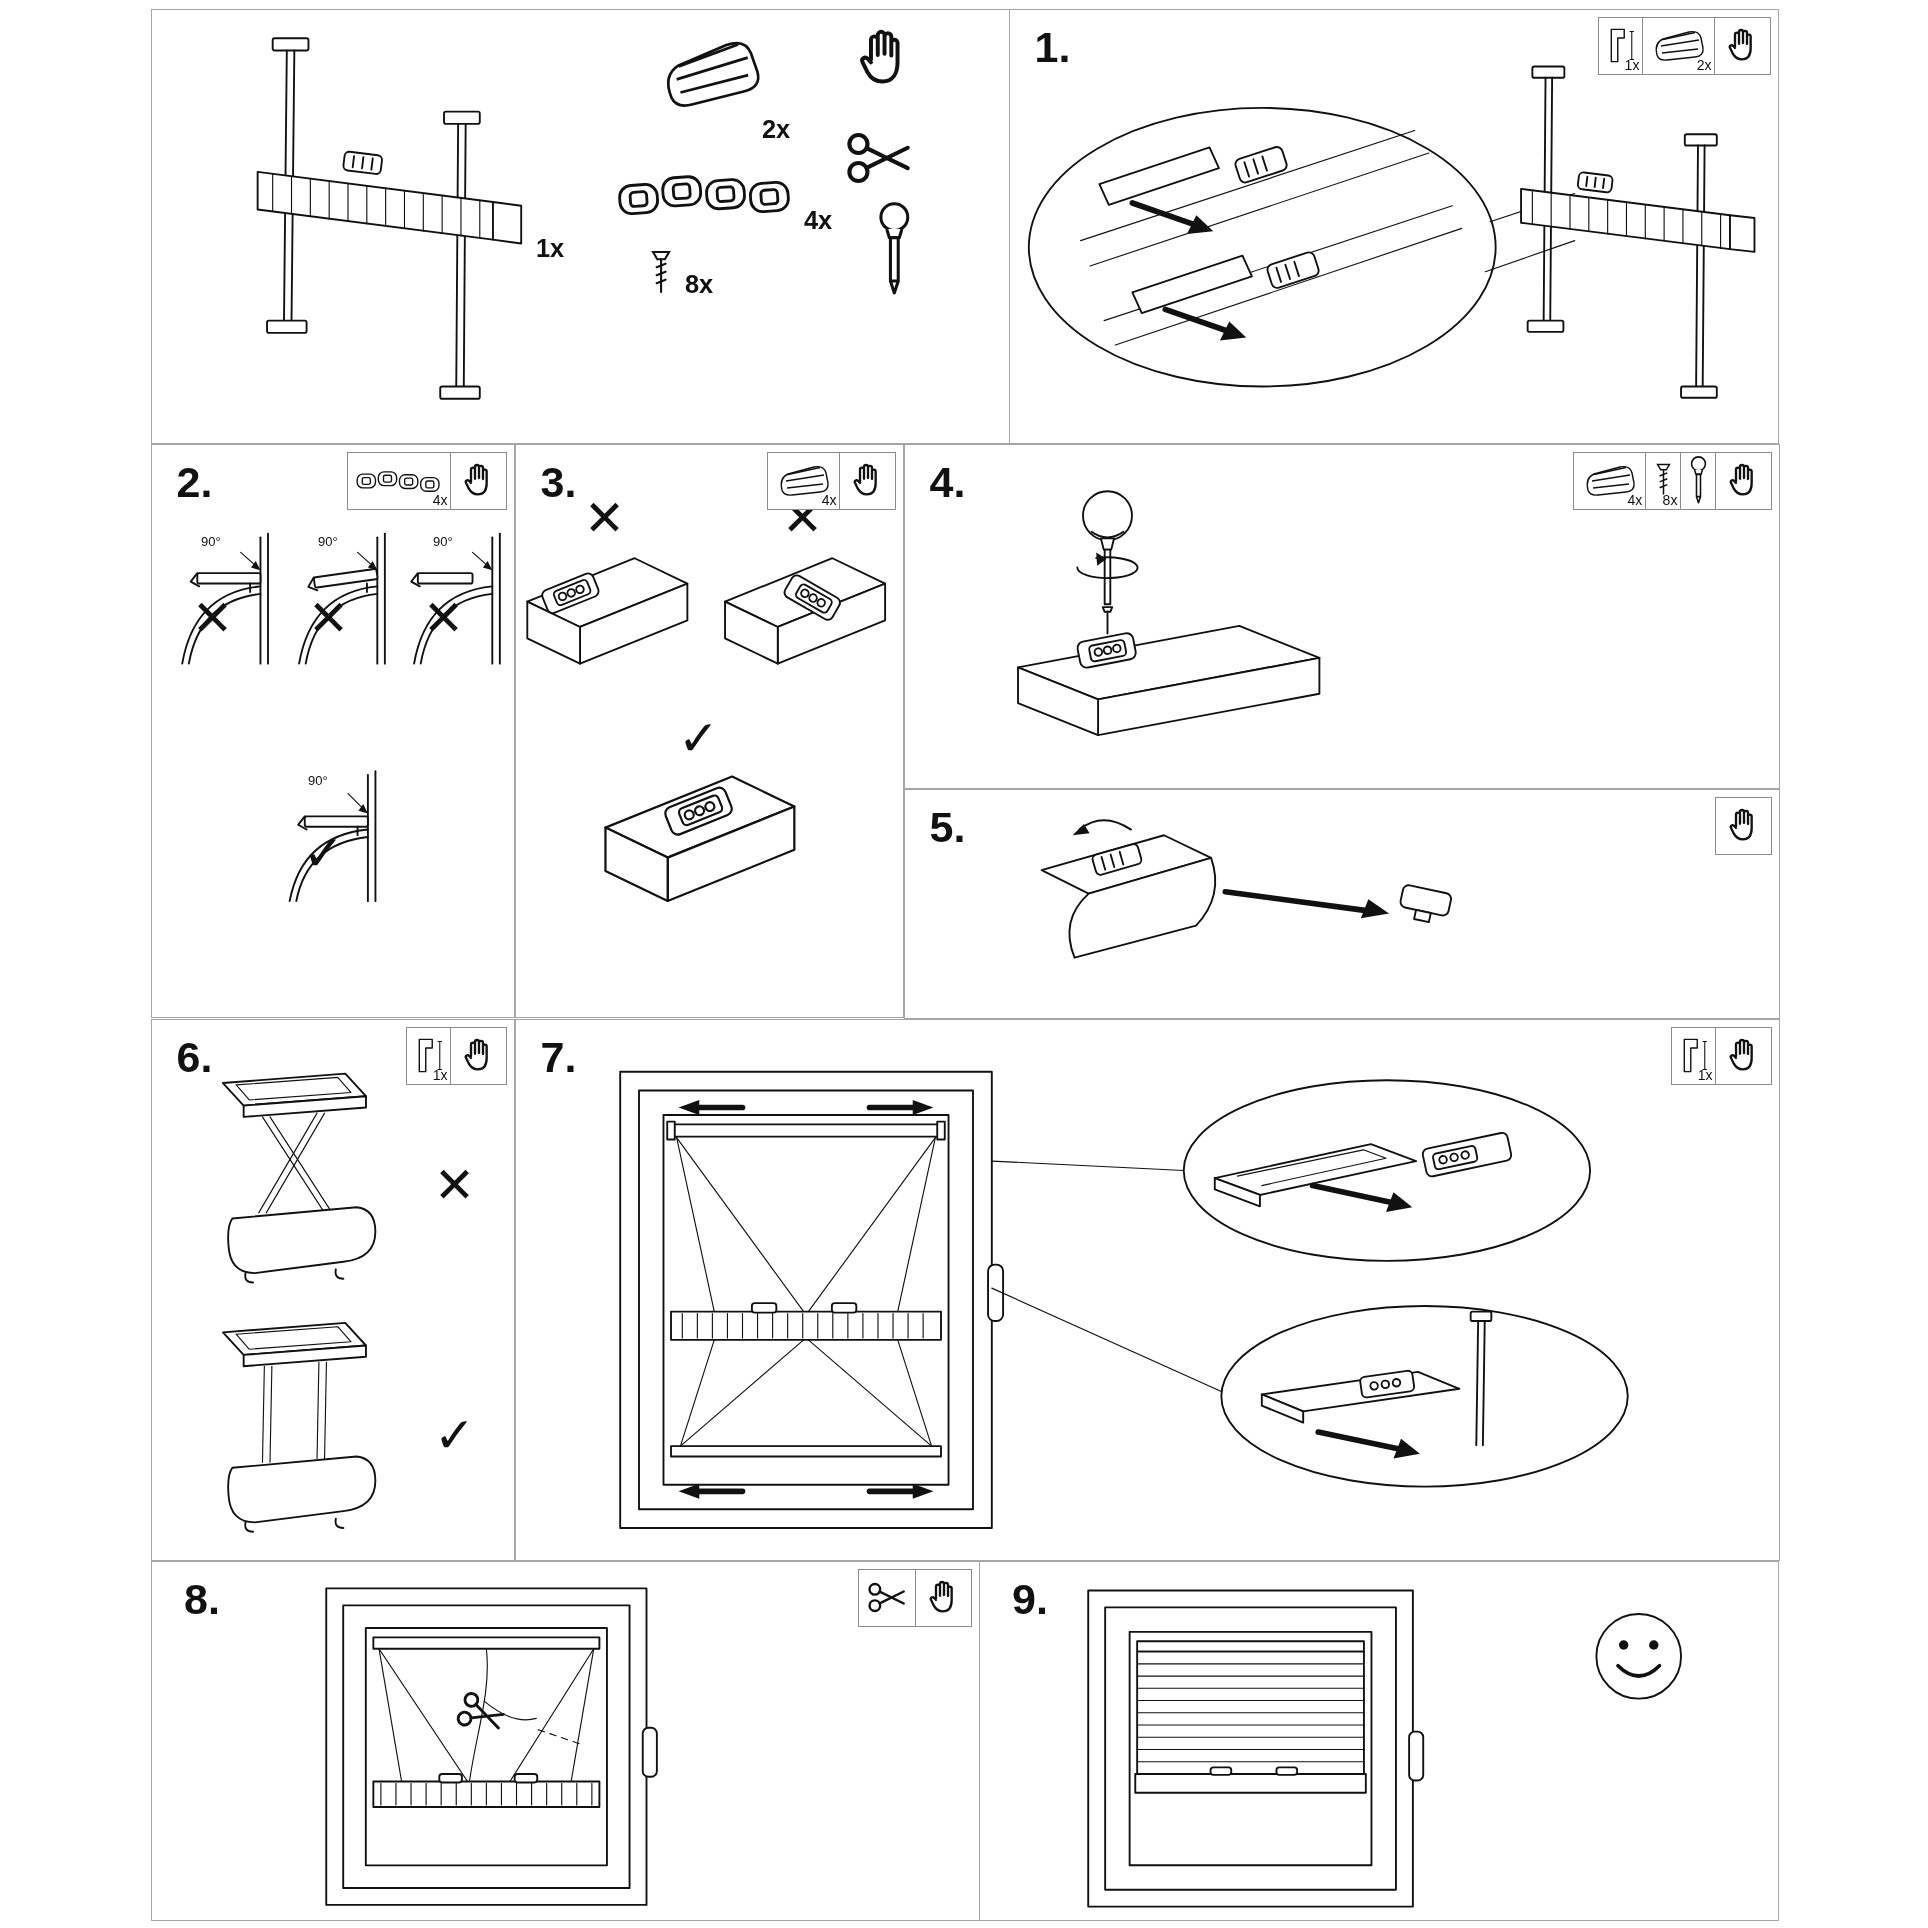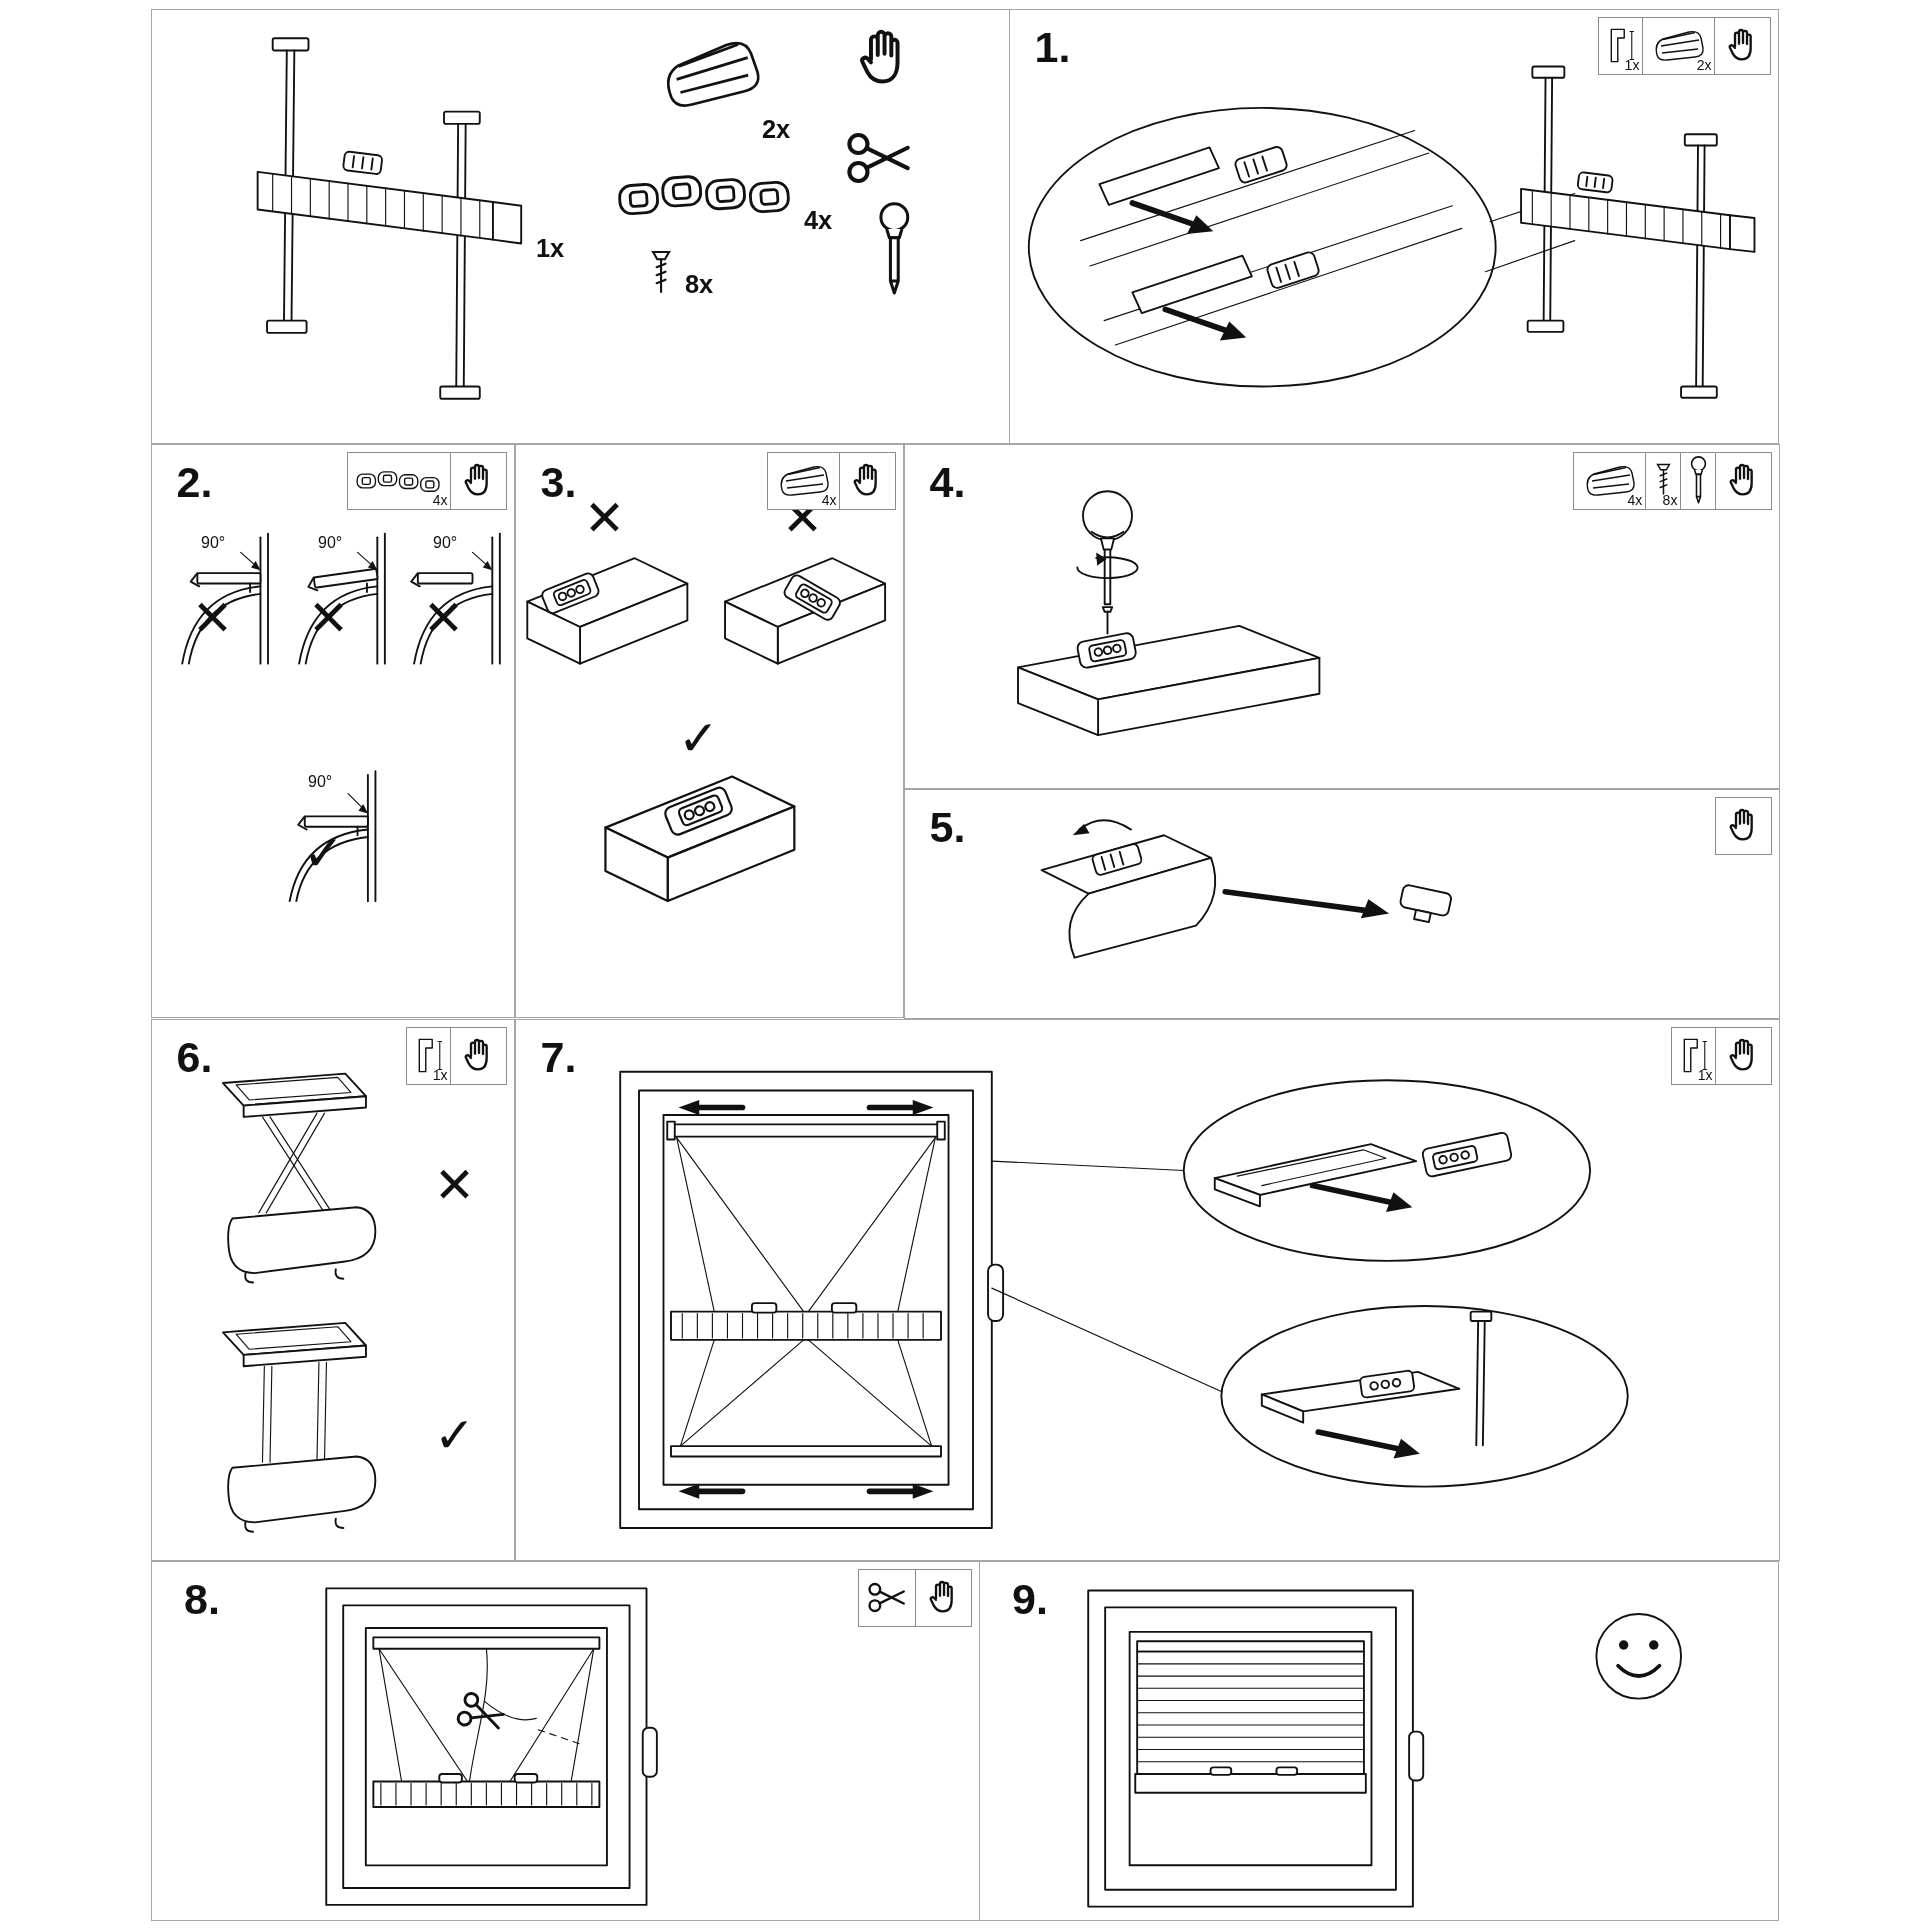--- a/index.html
+++ b/index.html
@@ -5,21 +5,21 @@
   *{box-sizing:border-box}
   html,body{margin:0;padding:0;background:#fff}
   body{font-family:"Liberation Sans",sans-serif;color:#111}
   #canvas{position:relative;width:1928px;height:1928px;background:#fff;overflow:hidden}
   .panel{position:absolute;border:0.9px solid #a6a6a6;background:#fff}
   .stepnum{position:absolute;left:24.5px;top:13px;font-weight:bold;font-size:43px;z-index:5}
   .pbox{position:absolute;top:6.6px;right:6.6px;display:flex;z-index:6;background:#fff}
   .pcell{position:relative;border:0.9px solid #8c8c8c;margin-left:-0.9px;height:58px;display:flex;align-items:center;justify-content:center;padding:3.8px 7.5px}
   .pqty{position:absolute;right:2.8px;bottom:0.9px;font-size:14px}
   .mark{position:absolute;font-size:49px;line-height:1;z-index:4}
-  .angle{position:absolute;font-size:16px;z-index:4}
+  .angle{position:absolute;font-size:13px;z-index:4}
   .qtyov{position:absolute;font-size:25.4px;font-weight:bold;z-index:4}
   .art{position:absolute;left:0;top:0;z-index:1}
   .ln{fill:none;stroke:#111;stroke-width:2;stroke-linecap:round;stroke-linejoin:round}
   .fw{fill:#fff;stroke:#111;stroke-width:2;stroke-linejoin:round}
   .thn{stroke-width:1.2}
   .thk{stroke-width:6}
   .arr{fill:#111;stroke:none}
   .dsh{stroke-dasharray:7 6}
 </style>
 </head>

